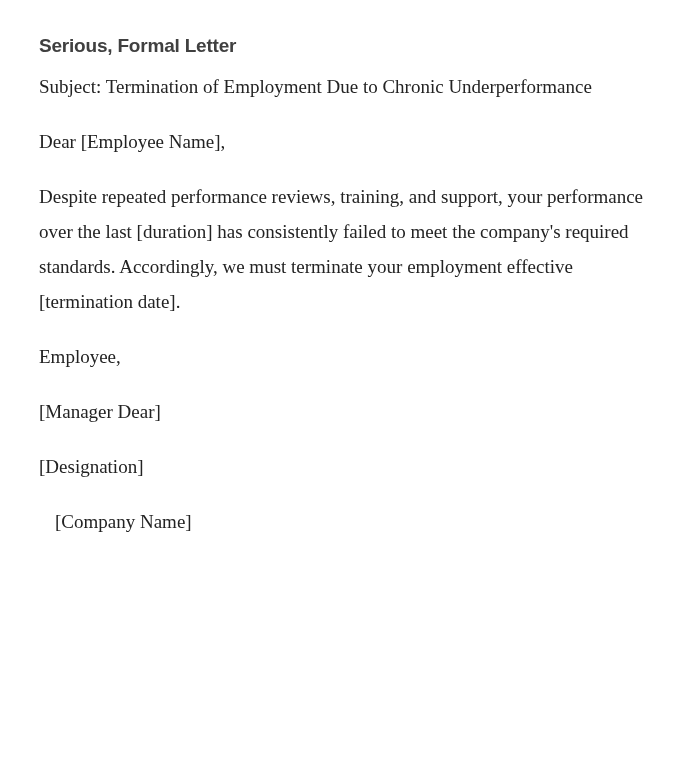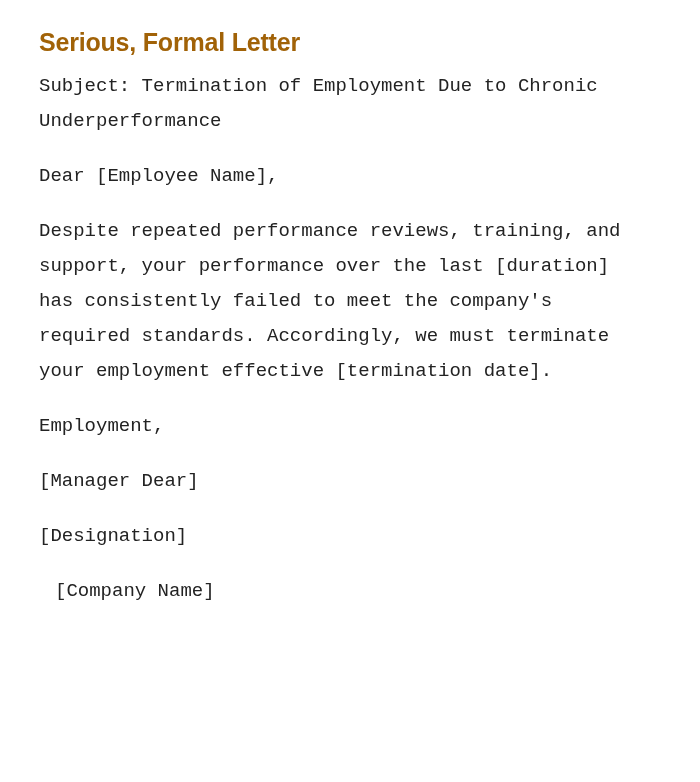--- a/index.html
+++ b/index.html
@@ -17,35 +17,35 @@
 
   .letter-document {
     box-sizing: border-box;
     width: 700px;
     height: 782px;
     background: #ffffff;
     padding: 26px 55px 0 39px;
   }
 
   .letter-title {
-    margin: 0 0 10px 0;
-    font-size: 25px;
+    margin: 8px 0 10px 0;
+    font-size: 19px;
     font-weight: bold;
     line-height: 1.3;
     letter-spacing: -0.2px;
-    color: #a16207;
+    color: #404040;
     font-family: "Liberation Sans", sans-serif;
   }
 
   .letter-paragraph {
     margin: 0 0 20px 0;
     font-size: 19px;
     line-height: 35px;
     color: #232323;
-    font-family: Liberation Mono, monospace;
+    font-family: Liberation Serif, serif;
     max-width: 610px;
     word-wrap: break-word;
   }
 
   .letter-paragraph.signoff-line {
     margin-bottom: 20px;
   }
 
   .letter-paragraph:last-child {
     margin-bottom: 0;
@@ -59,21 +59,21 @@
 
   <h1 class="letter-title">Serious, Formal Letter</h1>
 
   <p class="letter-paragraph">Subject: Termination of Employment Due to Chronic Underperformance</p>
 
   <p class="letter-paragraph">Dear [Employee Name],</p>
 
   <p class="letter-paragraph">Despite repeated performance reviews, training, and support, your performance over the last [duration] has consistently failed to meet the company's required standards. Accordingly, we must terminate your employment effective [termination date].</p>
 
 
-  <p class="letter-paragraph signoff-line">Employment,</p>
+  <p class="letter-paragraph signoff-line">Employee,</p>
 
   <p class="letter-paragraph signoff-line">[Manager Dear]</p>
 
   <p class="letter-paragraph signoff-line">[Designation]</p>
 
   <p class="letter-paragraph signoff-line">[Company Name]</p>
 
 </div>
 
 </body></html>

